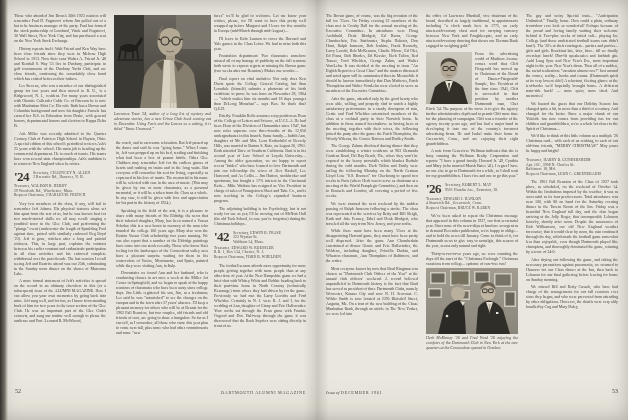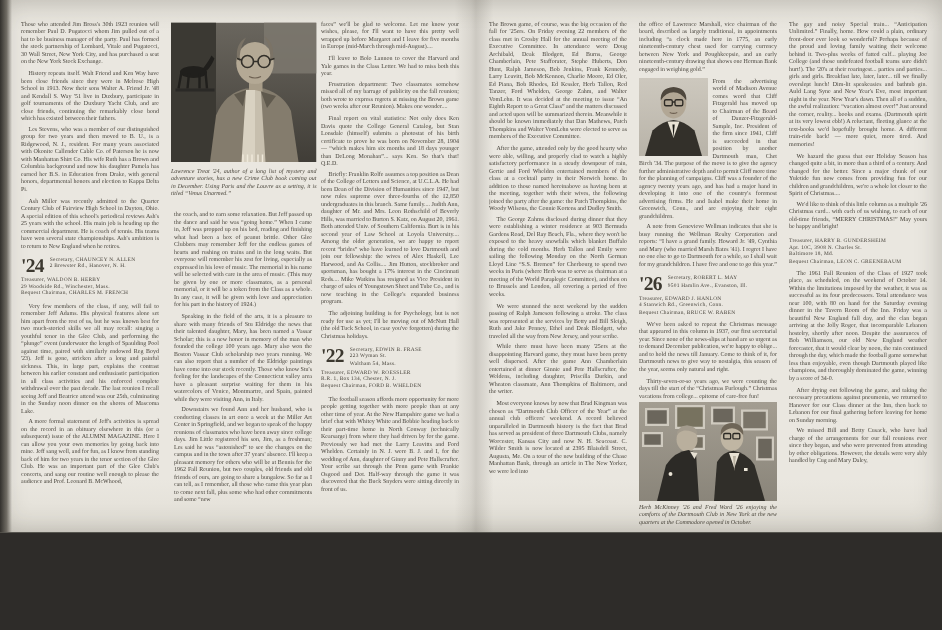--- a/index.html
+++ b/index.html
@@ -1,16 +1,16 @@
 <!DOCTYPE html>
 <html><head>
 <meta charset="utf-8">
 <style>
   html,body{margin:0;padding:0;background:#2e2c29;}
-  .sheet{position:relative;width:628px;height:355px;margin:0 auto;overflow:hidden;
+  .sheet{position:relative;width:628px;height:420px;margin:0 auto;overflow:hidden;
     background:linear-gradient(180deg,#e5e2da 0%,#eae7e0 6%,#eae7e0 90%,#e1ded5 100%);
     box-shadow:inset 0 0 18px rgba(52,47,38,.28);
     font-family:"Liberation Serif","DejaVu Serif",serif;color:#46423a;}
   .scan-edge{position:absolute;left:0;top:0;width:8px;height:420px;
     background:linear-gradient(90deg,#33312d 0%,#6f6b63 55%,rgba(234,231,224,0) 100%);}
   .gutter{position:absolute;left:303px;top:0;width:26px;height:420px;
     background:linear-gradient(90deg,rgba(58,53,44,0) 0%,rgba(58,53,44,.10) 42%,rgba(58,53,44,.17) 55%,rgba(58,53,44,0) 100%);}
   .col{position:absolute;top:13px;height:374px;overflow:hidden;text-align:justify;
     font-size:4px;line-height:5px;word-spacing:-0.1px;}
   .col p{margin:0 0 2.5px 0;text-indent:5px;}
@@ -118,21 +118,21 @@
     <div class="col c-l3">
       <p class="noind">faces” we'll be glad to welcome. Let me know your wishes, please, for I'll want to have this pretty well wrapped up before Margaret and I leave for five months in Europe (mid-March through mid-August)....</p>
       <p>I'll leave to Bolo Lannon to cover the Harvard and Yale games in the Class Letter. We had to miss both this year.</p>
       <p>Frustration department: Two classmates somehow missed all of my barrage of publicity on the fall reunion; both wrote to express regrets at missing the Brown game (two weeks after our Reunion). Makes one wonder....</p>
       <p>Final report on vital statistics: Not only does Ken Davis quote the College General Catalog, but Stan Lonsdale (himself) submits a photostat of his birth certificate to prove he was born on November 28, 1904 — “which makes him six months and 18 days younger than DeLong Monahan”... says Ken. So that's that! Q.E.D.</p>
       <p>Briefly: Franklin Rolfe assumes a top position as Dean of the College of Letters and Science, at U.C.L.A. He had been Dean of the Division of Humanities since 1947, but now rules supreme over three-fourths of the 12,850 undergraduates in this branch. Same family.... Judith Ann, daughter of Mr. and Mrs. Leon Rothschild of Beverly Hills, was married to Burton S. Katz, on August 20, 1961. Both attended Univ. of Southern California. Burt is in his second year of Law School at Loyola University.... Among the older generation, we are happy to report recent “brides” who have learned to love Dartmouth and join our fellowship: the wives of Alex Haskell, Lee Harwood, and As Collis.... Jim Hutton, stockbroker and sportsman, has bought a 17% interest in the Cincinnati Reds.... Mike Watkins has resigned as Vice President in charge of sales of Youngstown Sheet and Tube Co., and is now teaching in the College's expanded business program.</p>
       <p>The adjoining building is for Psychology, but is not ready for use as yet; I'll be moving out of McNutt Hall (the old Tuck School, in case you've forgotten) during the Christmas holidays.</p>
 
       <div class="classhead">
         <div class="ch-row">
-          <span class="ch-year">'22</span>
+          <span class="ch-year">'42</span>
           <span>
             <span class="ch-line">Secretary, EDWIN B. FRASE</span>
             <span class="ch-line">223 Wyman St.</span>
             <span class="ch-line">Waltham 54, Mass.</span>
           </span>
         </div>
         <div class="ch-rest">
           <span class="ch-line">Treasurer, EDWARD W. ROESSLER</span>
           <span class="ch-line">R.R. 1, Box 134, Chester, N. J.</span>
           <span class="ch-line">Bequest Chairman, FORD B. WHELDEN</span>

